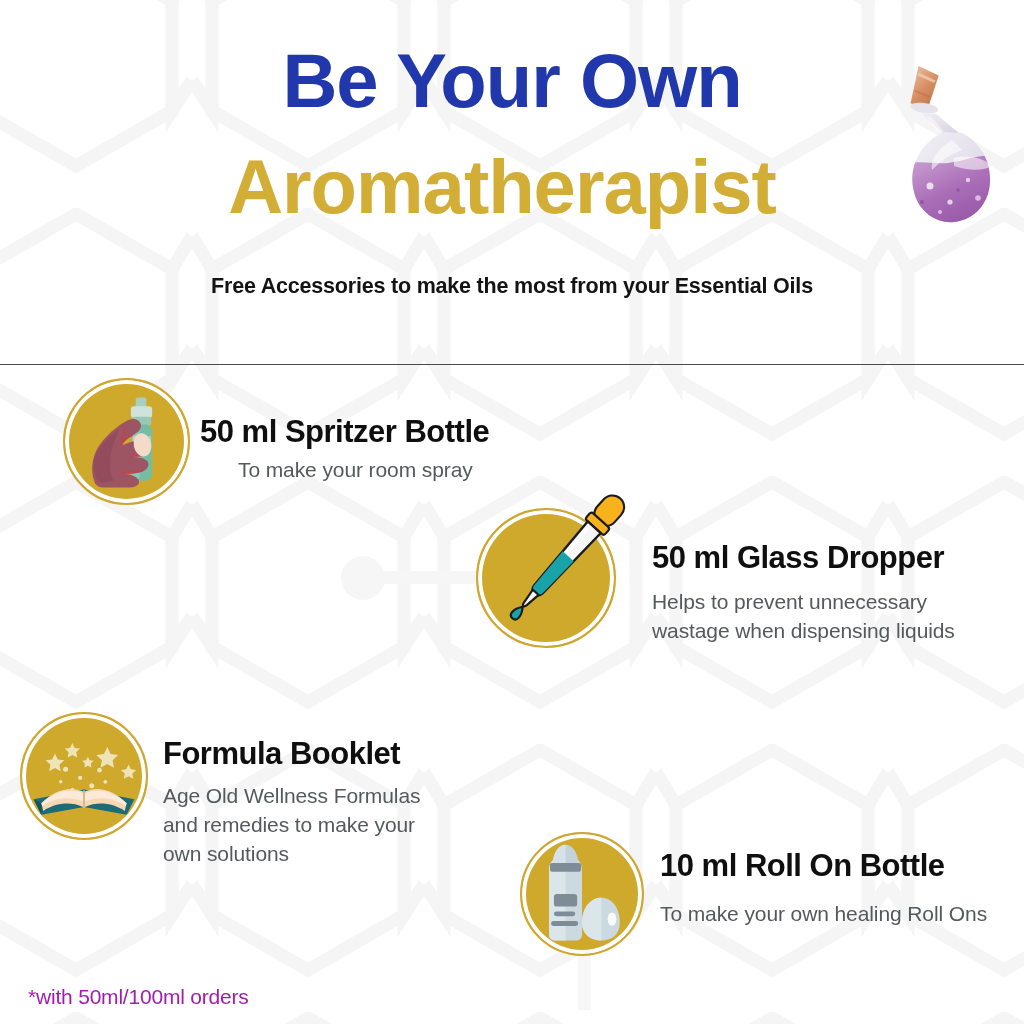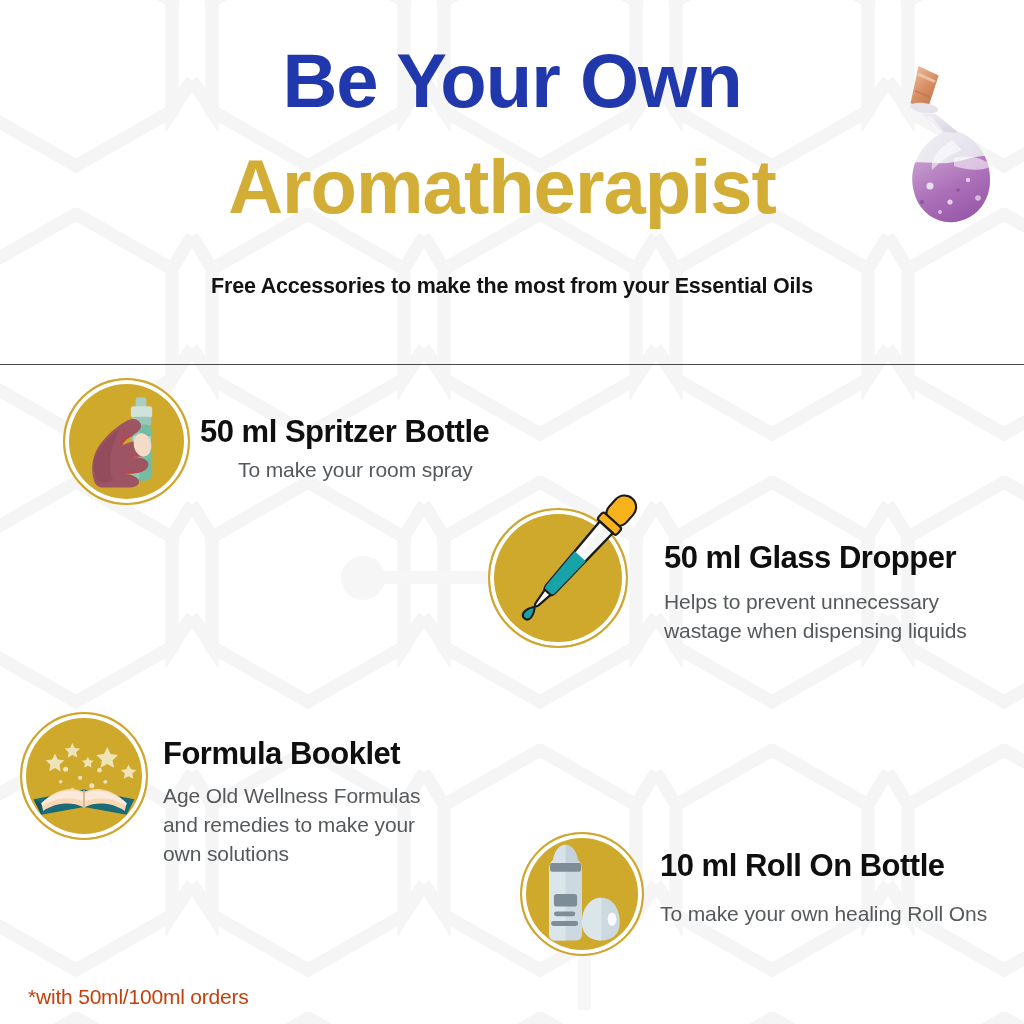--- a/index.html
+++ b/index.html
@@ -108,21 +108,21 @@
   .align-right { text-align: left; }
 
   
   .connector { position: absolute; z-index: 1; pointer-events: none; }
 
   
   .footnote {
     position: absolute;
     left: 28px; top: 985px;
     font-size: 21px;
-    color: #c2410c;
+    color: #a21caf;
     letter-spacing: -0.2px;
     z-index: 3;
     white-space: nowrap;
   }
 </style>
 </head>
 <body>
 
 <div class="canvas">
 
@@ -234,21 +234,21 @@
 
         <ellipse cx="80" cy="67" rx="9" ry="12" transform="rotate(-12 80 67)" fill="#f4dbc8"></ellipse>
       </svg>
     </div>
     <div class="ftext" style="left:200px; top:44px; width:440px;">
       <div class="fhead">50 ml Spritzer Bottle</div>
       <div class="fdesc" style="margin-top:6px; margin-left:38px;">To make your room spray</div>
     </div>
   </div>
 
-  <div class="feature" style="left:418px; top:480px; width:594px; height:200px;">
+  <div class="feature" style="left:406px; top:480px; width:594px; height:200px;">
     <div class="badge" style="left:70px; top:28px; width:140px; height:140px;">
       <svg viewBox="0 0 140 140" aria-hidden="true">
         <g transform="rotate(42 70 70)">
 
           <rect x="60" y="-42" width="24" height="34" rx="12" fill="#f7b21c" stroke="#1a1a1a" stroke-width="2.2"></rect>
           <rect x="59" y="-12" width="26" height="10" rx="3" fill="#f7b21c" stroke="#1a1a1a" stroke-width="2.2"></rect>
 
           <path d="M63 -2 L81 -2 L78 84 C77 92 67 92 66 84 Z" fill="#f4f7f6" stroke="#1a1a1a" stroke-width="2.4"></path>
 
           <path d="M64.4 38 L79.6 38 L78 84 C77 91 67 91 66 84 Z" fill="#18a3a8"></path>

